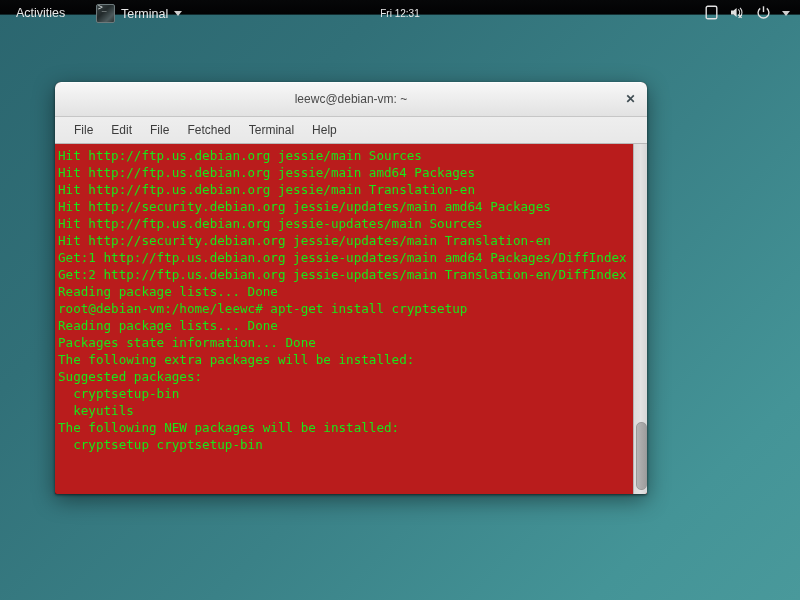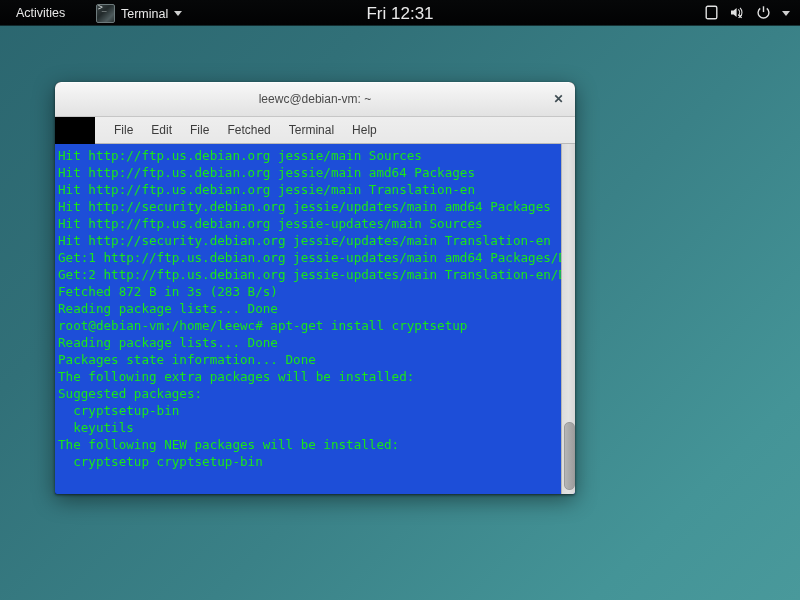--- a/index.html
+++ b/index.html
@@ -24,21 +24,21 @@
     background: linear-gradient(135deg, #2b666f 0%, #317078 28%, #3a8187 58%, #449497 85%, #49999b 100%);
     overflow: hidden;
   }
 
   
   #topbar {
     position: absolute;
     left: 0;
     top: 0;
     width: 800px;
-    height: 25px;
+    height: 14px;
     background: linear-gradient(180deg, #060708 0%, #020203 100%);
     color: #d8d8d8;
     font-size: 12.5px;
     z-index: 50;
     box-shadow: 0 1px 0 rgba(0,0,0,0.6);
   }
   #topbar .tb-activities {
     position: absolute;
     left: 8px;
     top: 0;
@@ -91,42 +91,42 @@
     display: inline-block;
   }
   #topbar .tb-clock {
     position: absolute;
     left: 0;
     top: 0;
     width: 800px;
     height: 27px;
     line-height: 27px;
     text-align: center;
-    font-size: 17px;
+    font-size: 10px;
     color: #eaeaea;
     pointer-events: none;
   }
   #topbar .tb-status {
     position: absolute;
     right: 6px;
     top: 0;
     height: 27px;
     display: flex;
     align-items: center;
     gap: 11px;
     padding: 0 4px;
   }
   .sysicon { display: block; }
 
   
   #term-window {
     position: absolute;
     left: 55px;
     top: 82px;
-    width: 520px;
+    width: 592px;
     height: 412px;
     border-radius: 6px 6px 2px 2px;
     box-shadow: 0 6px 22px rgba(0,0,0,0.45), 0 1px 3px rgba(0,0,0,0.6);
     overflow: hidden;
     background: #000;
   }
   #titlebar {
     position: relative;
     height: 33px;
     background: linear-gradient(180deg, #f7f7f7 0%, #ededed 48%, #e2e2e2 100%);
@@ -157,34 +157,33 @@
     color: #3f4c52;
     cursor: pointer;
   }
   #menubar {
     height: 26px;
     background: linear-gradient(180deg, #eeeeee 0%, #e8e8e8 100%);
     border-bottom: 1px solid #b9b9b9;
     display: flex;
     align-items: center;
     padding-left: 10px;
-    margin-left: 40px;
   }
   .menu-item {
     font-size: 12px;
     color: #3c3c3c;
     padding: 2px 9px;
     cursor: default;
     white-space: nowrap;
   }
 
   #term-body {
     position: relative;
     height: 352px;
-    background: #1d4ed8;
+    background: #b91c1c;
     display: flex;
   }
   #term-screen {
     flex: 1 1 auto;
     padding: 3px 0 0 3px;
     overflow: hidden;
   }
   .tline {
     font-family: "DejaVu Sans Mono", monospace;
     font-size: 12.6px;
@@ -277,21 +276,20 @@
       <div id="term-screen">
         <div id="term-lines">
             <div class="tline">Hit http://ftp.us.debian.org jessie/main Sources</div>
             <div class="tline">Hit http://ftp.us.debian.org jessie/main amd64 Packages</div>
             <div class="tline">Hit http://ftp.us.debian.org jessie/main Translation-en</div>
             <div class="tline">Hit http://security.debian.org jessie/updates/main amd64 Packages</div>
             <div class="tline">Hit http://ftp.us.debian.org jessie-updates/main Sources</div>
             <div class="tline">Hit http://security.debian.org jessie/updates/main Translation-en</div>
             <div class="tline">Get:1 http://ftp.us.debian.org jessie-updates/main amd64 Packages/DiffIndex [643 B]</div>
             <div class="tline">Get:2 http://ftp.us.debian.org jessie-updates/main Translation-en/DiffIndex [229 B]</div>
-            <div class="tline">Fetched 872 B in 3s (283 B/s)</div>
             <div class="tline">Reading package lists... Done</div>
             <div class="tline">root@debian-vm:/home/leewc# apt-get install cryptsetup</div>
             <div class="tline">Reading package lists... Done</div>
             <div class="tline">Packages state information... Done</div>
             <div class="tline">The following extra packages will be installed:</div>
             <div class="tline">Suggested packages:</div>
             <div class="tline">  cryptsetup-bin</div>
             <div class="tline">  keyutils</div>
             <div class="tline">The following NEW packages will be installed:</div>
             <div class="tline">  cryptsetup cryptsetup-bin</div>

